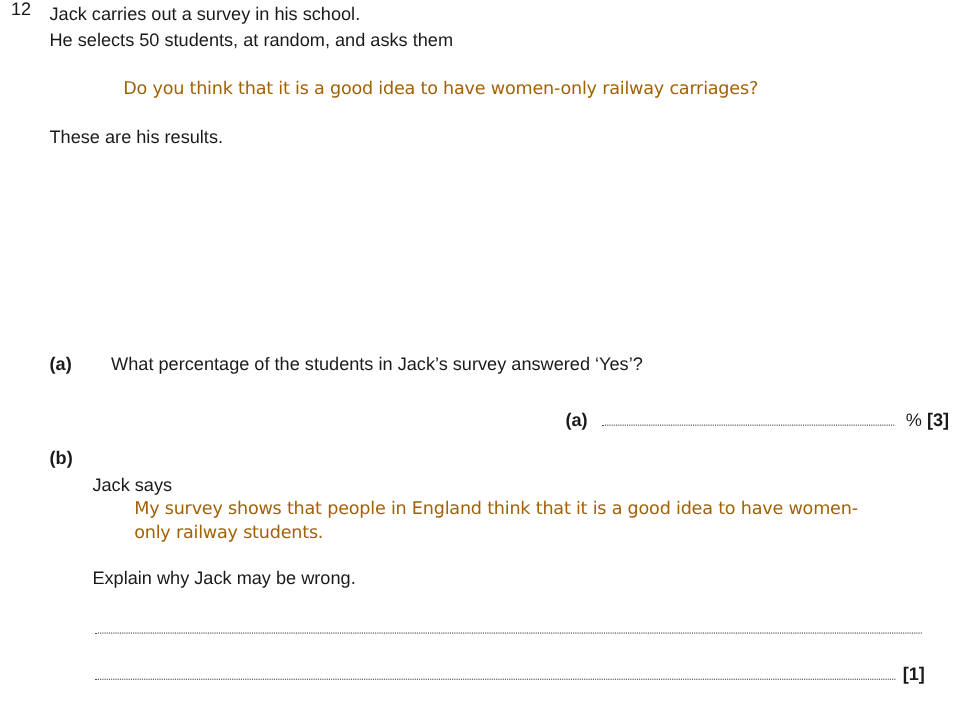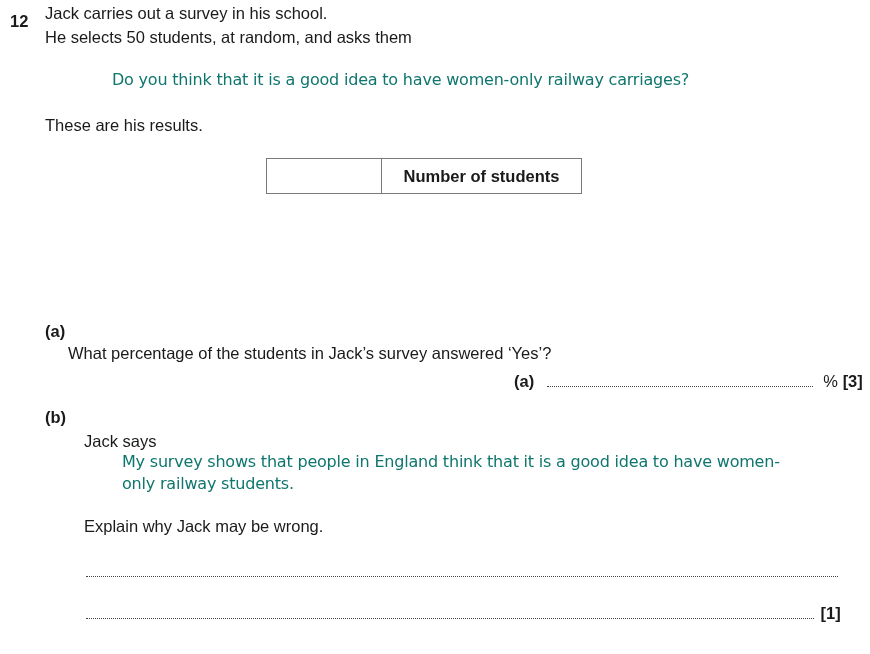--- a/index.html
+++ b/index.html
@@ -11,30 +11,30 @@
       width: 870px;
       height: 654px;
       position: relative;
       overflow: hidden;
       font-family: "Liberation Sans", sans-serif;
       color: #1a1a1a;
       font-size: 16.5px;
     }
     .abs { position: absolute; white-space: nowrap; }
     .qnum {
-      left: 10px; top: 12px;
-      font-weight: bold;
+      left: 10px; top: 0;
+      font-weight: normal;
       font-size: 16.5px;
     }
     .line { left: 45px; text-align: center; }
     .quote {
       font-family: "DejaVu Sans", sans-serif;
       font-size: 16px;
       letter-spacing: -0.2px;
-      color: #0f766e;
+      color: #a16207;
     }
     table.results {
       position: absolute;
       left: 266px;
       top: 158px;
       border-collapse: collapse;
       font-size: 16.5px;
     }
     table.results td, table.results th {
       border: 1px solid #7a7a7a;
@@ -69,29 +69,25 @@
 <div class="abs qnum">12</div>
 <div class="abs line" style="top:4px;">Jack carries out a survey in his school.</div>
 <div class="abs line" style="top:28px;">He selects 50 students, at random, and asks them</div>
 
 <div class="abs quote" style="left:112px; top:70px;">Do you think that it is a good idea to have women-only railway carriages?</div>
 
 <div class="abs line" style="top:116px;">These are his results.</div>
 
 <table class="results">
   <tbody>
-      <tr>
-    <td class="label-cell"></td>
-    <th>Number of students</th>
-  </tr>
 </tbody>
   </table>
 
 <div class="abs part-label" style="left:45px; top:322px;">(a)</div>
-<div class="abs" style="left:68px; top:322px;margin-top:22px;">What percentage of the students in Jack’s survey answered ‘Yes’?</div>
+<div class="abs" style="left:101px; top:322px;">What percentage of the students in Jack’s survey answered ‘Yes’?</div>
 
 <div class="abs" style="left:488px; top:372px;margin-left:26px;">
   <span class="part-label">(a)</span>
   <span class="dots" style="width:266px; margin-left:8px; height:14px;"></span>
   <span style="margin-left:6px;">%</span>
   <span class="marks">[3]</span>
 </div>
 
 <div class="abs part-label" style="left:45px; top:408px;">(b)</div>
 <div class="abs" style="left:84px; top:408px;margin-top:24px;">Jack says</div>

